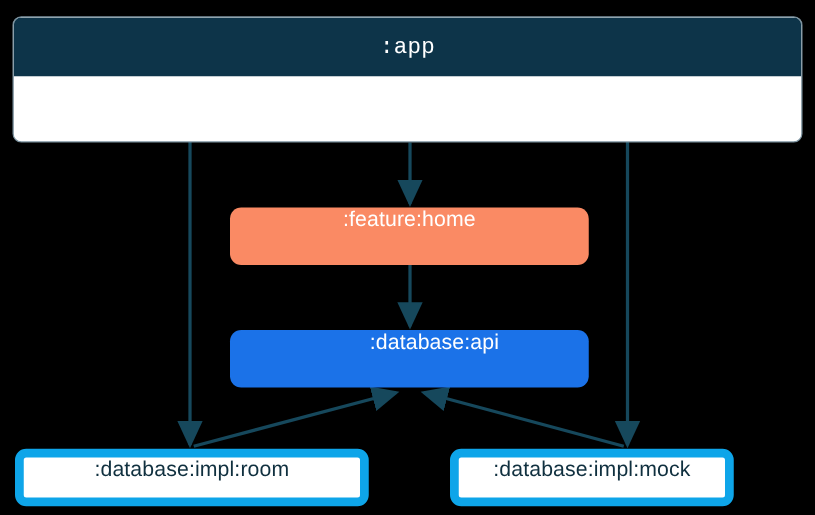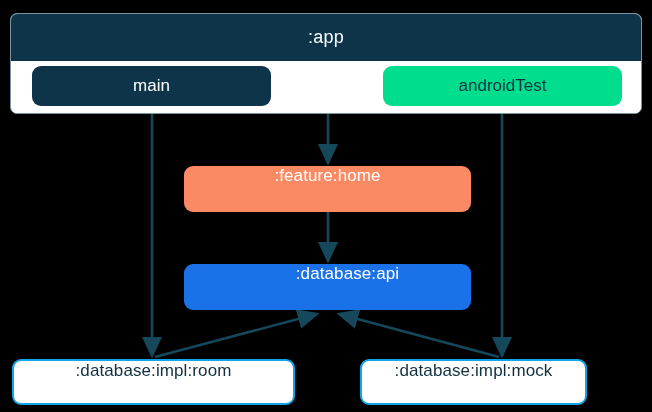--- a/index.html
+++ b/index.html
@@ -41,20 +41,21 @@
 
   
   .cluster {
     position: absolute;
     z-index: 2;
     box-sizing: border-box;
     border-radius: 7px;
     background: #ffffff;
     border: 1px solid #7c93a0;
     overflow: hidden;
+    font-family: Liberation Mono, monospace;
   }
   .cluster-title {
     height: 47px;
     background: #0d3449;
     color: #ffffff;
     display: flex;
     align-items: center;
     justify-content: center;
     font-size: 18px;
     letter-spacing: 0.2px;
@@ -89,21 +90,21 @@
     color: #ffffff;
   }
   .node-api {
     background: #1b72e8;
     color: #ffffff;
     padding-left: 40px;
   }
   .node-impl {
     background: #ffffff;
     color: #10303f;
-    border: 2px solid #0ea5e9;
+    border: 7px solid #0ea5e9;
   }
 </style>
 </head>
 <body>
 
 <div id="canvas">
 
   <svg id="edges" viewBox="0 0 652 412" width="652" height="412">
     <defs>
       <marker id="ah" markerWidth="9" markerHeight="9" refX="7.4" refY="4.5" orient="auto" markerUnits="strokeWidth">
@@ -119,28 +120,20 @@
 
     <line x1="502" y1="104" x2="502" y2="356" stroke="#16485C" stroke-width="2.6" marker-end="url(#ah)"></line>
 
     <line x1="155" y1="357" x2="317" y2="314" stroke="#16485C" stroke-width="2.6" marker-end="url(#ah)"></line>
 
     <line x1="499" y1="357" x2="339" y2="314" stroke="#16485C" stroke-width="2.6" marker-end="url(#ah)"></line>
   </svg>
 
   <div class="cluster" style="left:10px; top:13px; width:632px; height:101px;">
     <div class="cluster-title">:app</div>
-    <div class="cluster-body">
-      <div class="chip chip-main" style="left:21px; top:5px; width:239px; height:40px;">
-        <span>main</span>
-      </div>
-      <div class="chip chip-test" style="left:372px; top:5px; width:239px; height:40px;">
-        <span>androidTest</span>
-      </div>
-    </div>
   </div>
 
   <div class="node node-feature" style="left:184px; top:166px; width:287px; height:46px;">
     <span>:feature:home</span>
   </div>
 
   <div class="node node-api" style="left:184px; top:264px; width:287px; height:46px;">
     <span>:database:api</span>
   </div>
 

